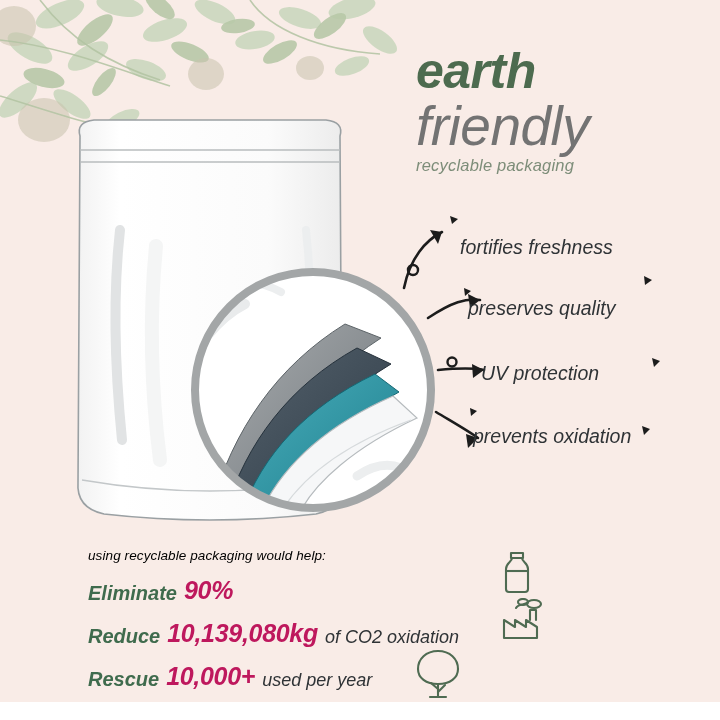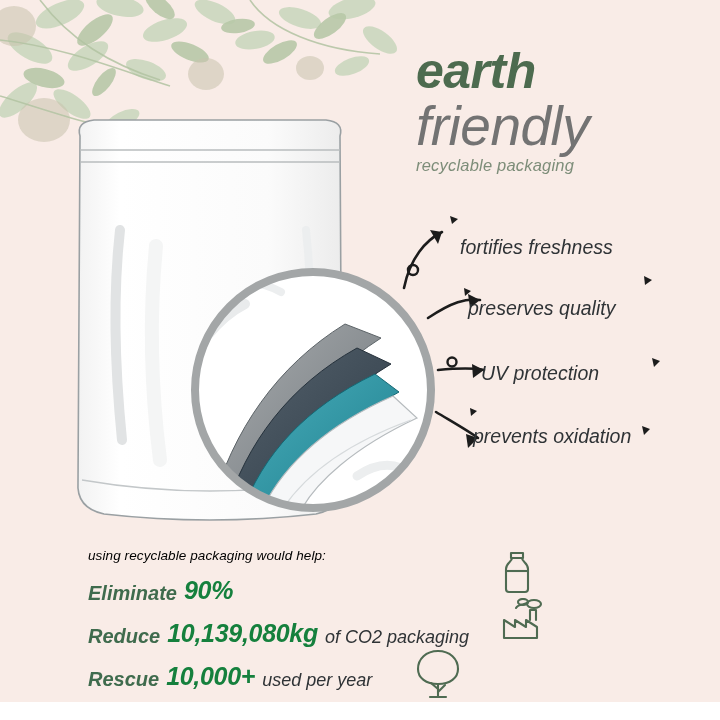--- a/index.html
+++ b/index.html
@@ -114,21 +114,21 @@
   }
   .stat-verb {
     font-size: 20px;
     font-weight: bold;
     color: #3f6b4d;
     margin-right: 7px;
   }
   .stat-num {
     font-size: 25px;
     font-weight: bold;
-    color: #15803d;
+    color: #be185d;
     margin-right: 7px;
     letter-spacing: -0.3px;
   }
   .stat-tail {
     font-size: 18px;
     color: #2f3336;
   }
 
   .stat-icon {
     position: absolute;
@@ -284,21 +284,21 @@
     <div class="lead">using recyclable packaging would help:</div>
 
     <div class="stat-row">
       <span class="stat-verb">Eliminate</span>
       <span class="stat-num">90%</span>
     </div>
 
     <div class="stat-row">
       <span class="stat-verb">Reduce</span>
       <span class="stat-num">10,139,080kg</span>
-      <span class="stat-tail">of CO2 packaging</span>
+      <span class="stat-tail">of CO2 oxidation</span>
     </div>
 
     <div class="stat-row">
       <span class="stat-verb">Rescue</span>
       <span class="stat-num">10,000+</span>
       <span class="stat-tail">used per year</span>
     </div>
   </div>
 
   <svg class="stat-icon icon-bottle" width="44" height="48" viewBox="0 0 44 48" xmlns="http://www.w3.org/2000/svg">

